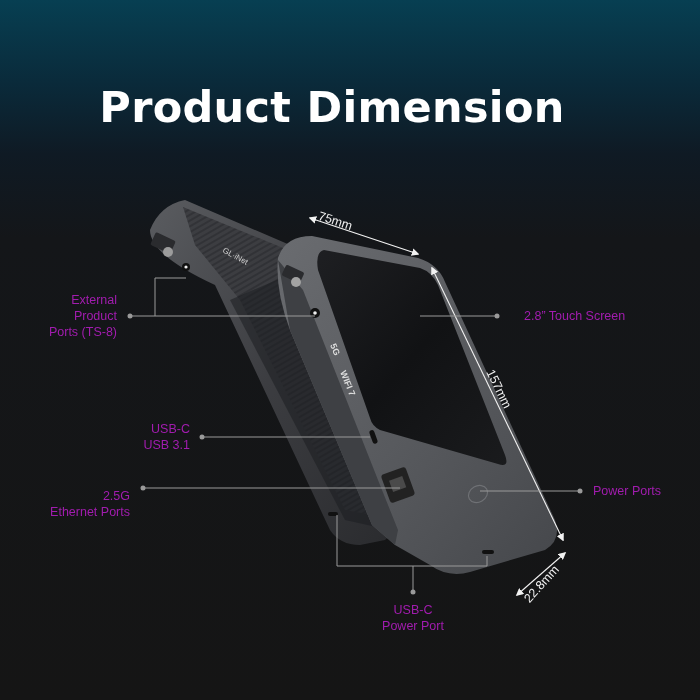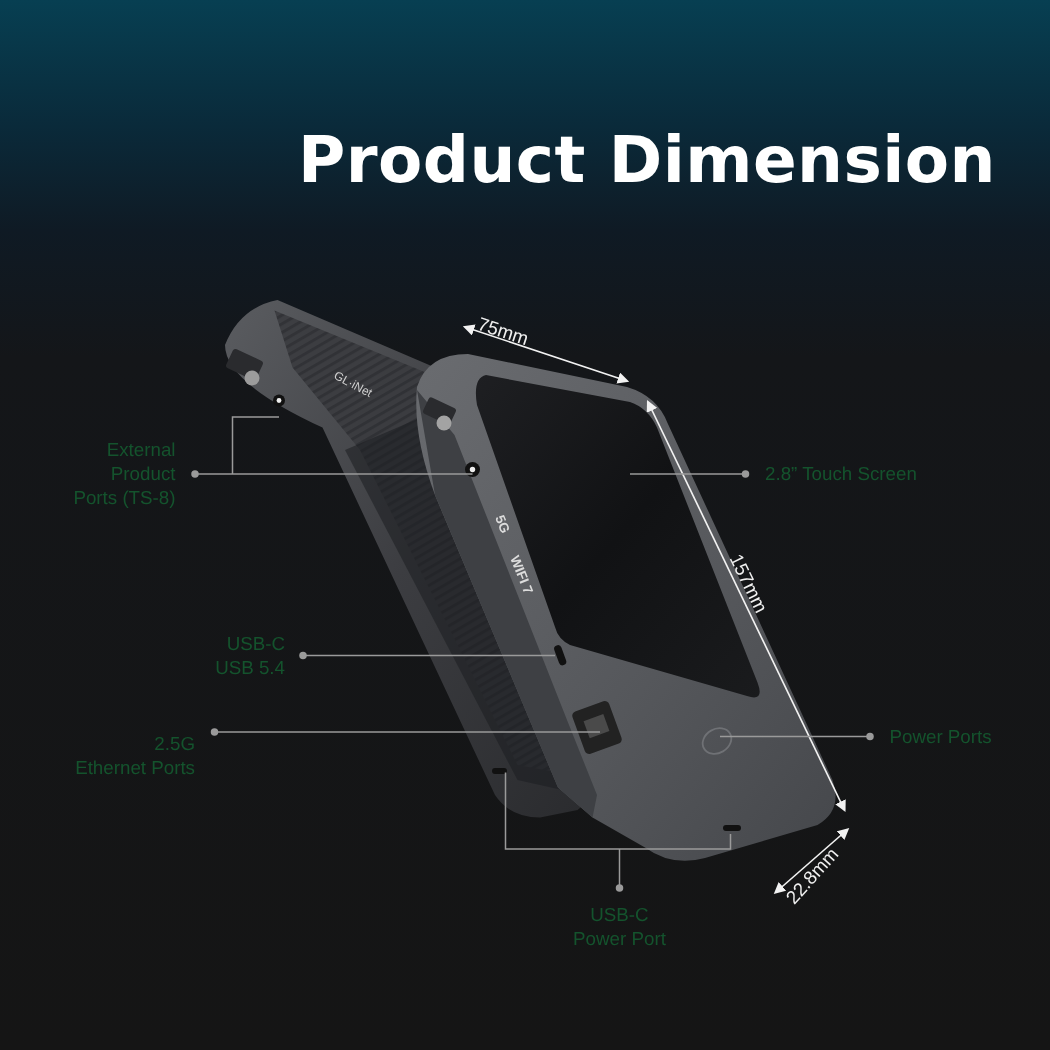--- a/index.html
+++ b/index.html
@@ -4,27 +4,27 @@
   <style>
     html, body { margin: 0; padding: 0; }
     body {
       width: 700px; height: 700px; overflow: hidden; position: relative;
       background: linear-gradient(180deg, #073f52 0%, #0a2a3a 12%, #0f1a24 22%, #141619 34%, #151515 100%);
       font-family: "Liberation Sans", "DejaVu Sans", sans-serif;
       color: #e8e8e8;
     }
     .title {
       position: absolute; left: 0; width: 664px; top: 82px;
-      text-align: right; font-size: 43px; font-weight: bold; color: #ffffff;
+      text-align: center; font-size: 43px; font-weight: bold; color: #ffffff;
       letter-spacing: 0.3px;
       font-family: "DejaVu Sans", "Liberation Sans", sans-serif;
     }
     .stage { position: absolute; left: 0; top: 0; width: 700px; height: 700px; }
     .label {
-      position: absolute; font-size: 12.5px; line-height: 16px; color: #14532d;
+      position: absolute; font-size: 12.5px; line-height: 16px; color: #a21caf;
     }
     .label.right { text-align: right; }
     .label.center { text-align: center; }
     .dim-label { position: absolute; font-size: 12.5px; color: #f0f0f0; white-space: nowrap; transform-origin: center; }
     svg text { font-family: "Liberation Sans", sans-serif; }
   </style>
 </head>
 <body>
 
 <div class="title">Product Dimension</div>
@@ -131,28 +131,28 @@
 <div class="dim-label" style="left:519px; top:577px; transform:rotate(-48deg);">22.8mm</div>
 
 <div class="label right" style="right:583px; top:292px;">
   <div>External</div>
   <div>Product</div>
   <div>Ports (TS-8)</div>
 </div>
 
 <div class="label right" style="right:510px; top:421px;">
   <div>USB-C</div>
-  <div>USB 5.4</div>
+  <div>USB 3.1</div>
 </div>
 
 <div class="label right" style="right:570px; top:472px;margin-top:16px;">
   <div>2.5G</div>
   <div>Ethernet Ports</div>
 </div>
 
-<div class="label" style="left:510px; top:308px;">2.8” Touch Screen</div>
+<div class="label" style="left:524px; top:308px;">2.8” Touch Screen</div>
 
 <div class="label" style="left:593px; top:483px;">Power Ports</div>
 
 <div class="label center" style="left:363px; width:100px; top:602px;">
   <div>USB-C</div>
   <div>Power Port</div>
 </div>
 
 </body></html>

